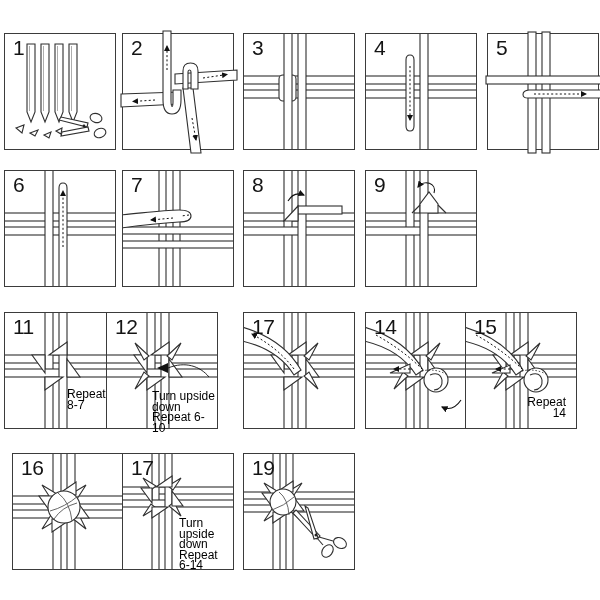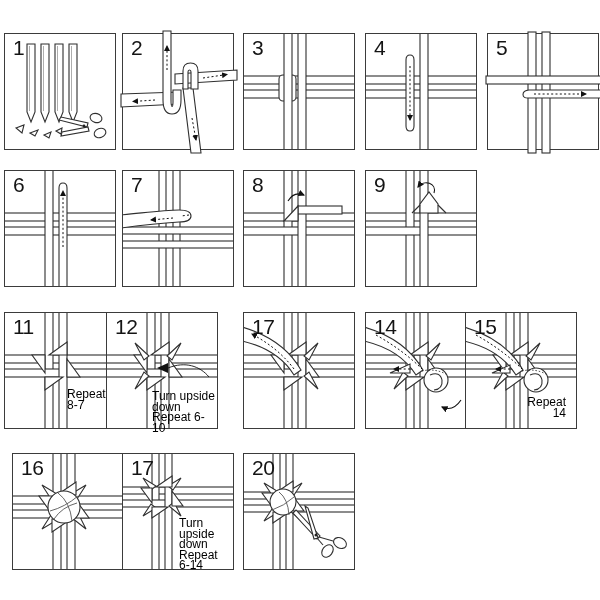--- a/index.html
+++ b/index.html
@@ -409,16 +409,16 @@
       <g>
         <polygon class="strip" points="49,59 52,56 76,82 73,85"></polygon>
         <polygon class="strip" points="61,52 64,54 74,84 70,85"></polygon>
         <circle cx="72" cy="81" r="1.5" fill="#222"></circle>
         <path class="ln" d="M73,84 L79,91"></path>
         <ellipse class="ln" cx="83.5" cy="97" rx="5" ry="6.8" transform="rotate(38 83.5 97)"></ellipse>
         <path class="ln" d="M75,83 L89,87"></path>
         <ellipse class="ln" cx="96" cy="89" rx="6.8" ry="5" transform="rotate(28 96 89)"></ellipse>
       </g>
     </svg>
-    <div class="num">20</div>
+    <div class="num">19</div>
   </div>
 
 </div>
 
 </body></html>

